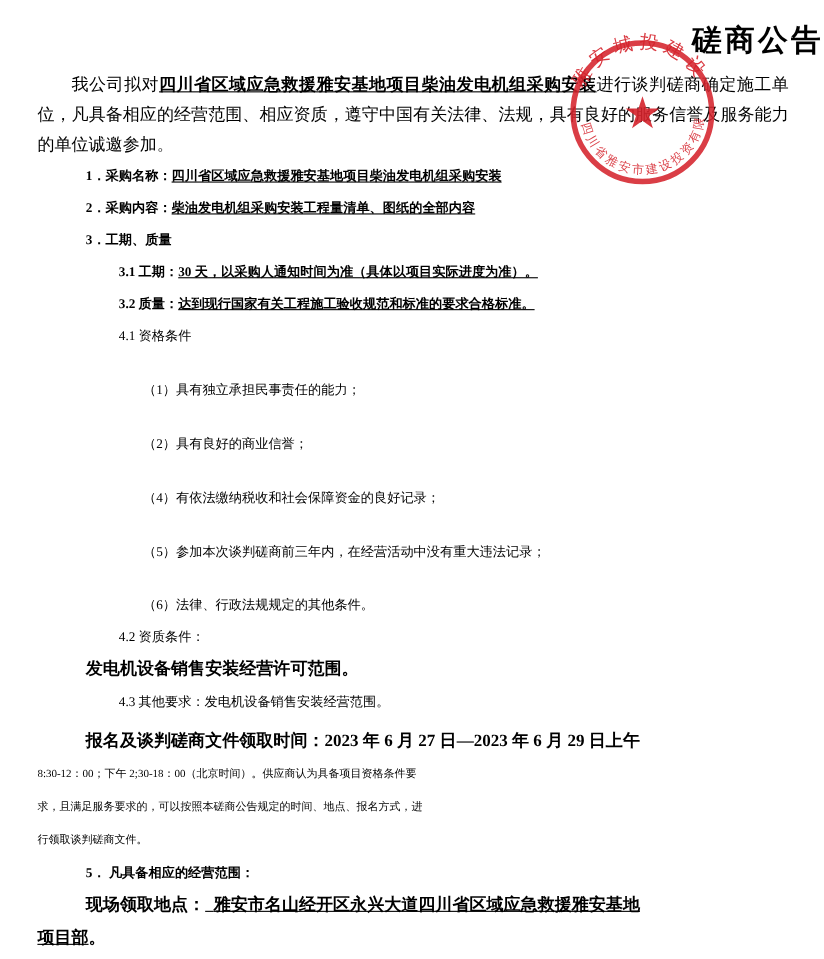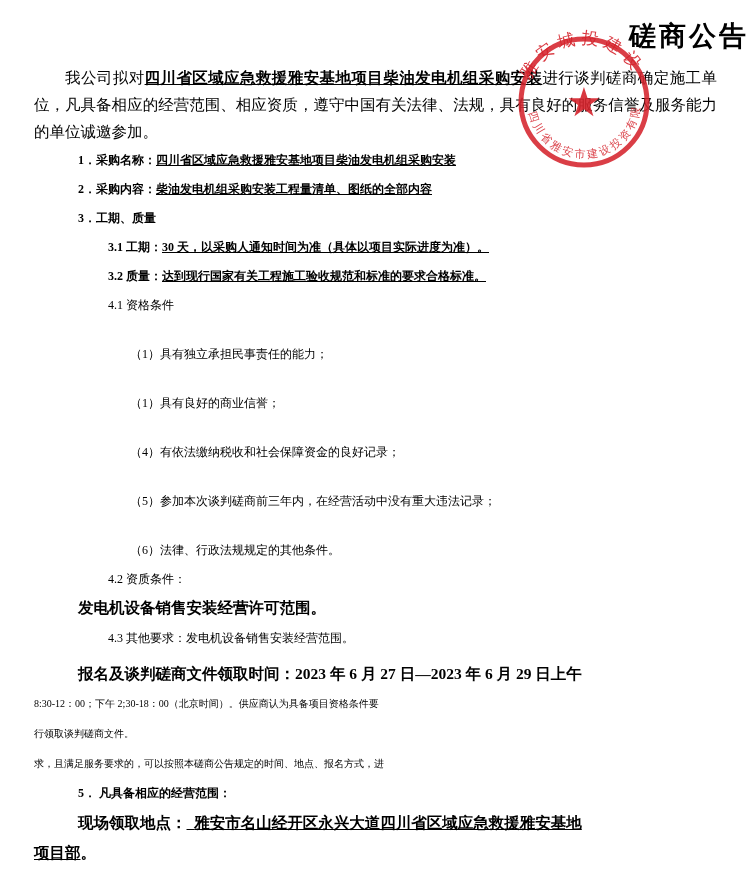--- a/index.html
+++ b/index.html
@@ -149,40 +149,40 @@
     <div class="item item-l2">
       <span class="num">3.2</span>&nbsp;<span>质量：</span><span class="u">达到现行国家有关工程施工验收规范和标准的要求合格标准。</span>
     </div>
 
 
     <div class="item item-l2n">
       <span class="num">4.1</span>&nbsp;<span>资格条件</span>
     </div>
 
     <div class="item item-l3"><span>（1）具有独立承担民事责任的能力；</span></div>
-    <div class="item item-l3"><span>（1）具有良好的商业信誉；</span></div>
+    <div class="item item-l3"><span>（2）具有良好的商业信誉；</span></div>
     <div class="item item-l3"><span>（4）有依法缴纳税收和社会保障资金的良好记录；</span></div>
     <div class="item item-l3"><span>（5）参加本次谈判磋商前三年内，在经营活动中没有重大违法记录；</span></div>
     <div class="item item-l3"><span>（6）法律、行政法规规定的其他条件。</span></div>
 
     <div class="item item-l2n">
       <span class="num">4.2</span>&nbsp;<span>资质条件：</span>
     </div>
     <div class="bold-line" style="padding-left:44px;font-family:Liberation Mono, monospace;">发电机设备销售安装经营许可范围。</div>
 
     <div class="item item-l2n">
       <span class="num">4.3</span>&nbsp;<span>其他要求：</span><span>发电机设备销售安装经营范围。</span>
     </div>
 
     <div style="height:6px"></div>
 
     <div class="bold-line" style="padding-left:44px;">报名及谈判磋商文件领取时间：2023 年 6 月 27 日—2023 年 6 月 29 日上午</div>
     <div class="blocktext">8:30-12：00；下午 2;30-18：00（北京时间）。供应商认为具备项目资格条件要</div>
+    <div class="blocktext">求，且满足服务要求的，可以按照本磋商公告规定的时间、地点、报名方式，进</div>
     <div class="blocktext">行领取谈判磋商文件。</div>
-    <div class="blocktext">求，且满足服务要求的，可以按照本磋商公告规定的时间、地点、报名方式，进</div>
 
     <div class="item item-l1" style="padding-left:44px;">
       <span class="num">5．</span>&nbsp;<span>凡具备相应的经营范围：</span>
     </div>
 
     <div class="bold-line" style="padding-left:44px;">
       <span>现场领取地点：</span><span class="underline-space">&nbsp;&nbsp;<span>雅安市名山经开区永兴大道四川省区域应急救援雅安基地</span></span>
     </div>
     <div class="bold-line">
       <span class="underline-space">项目部</span><span>。</span>

